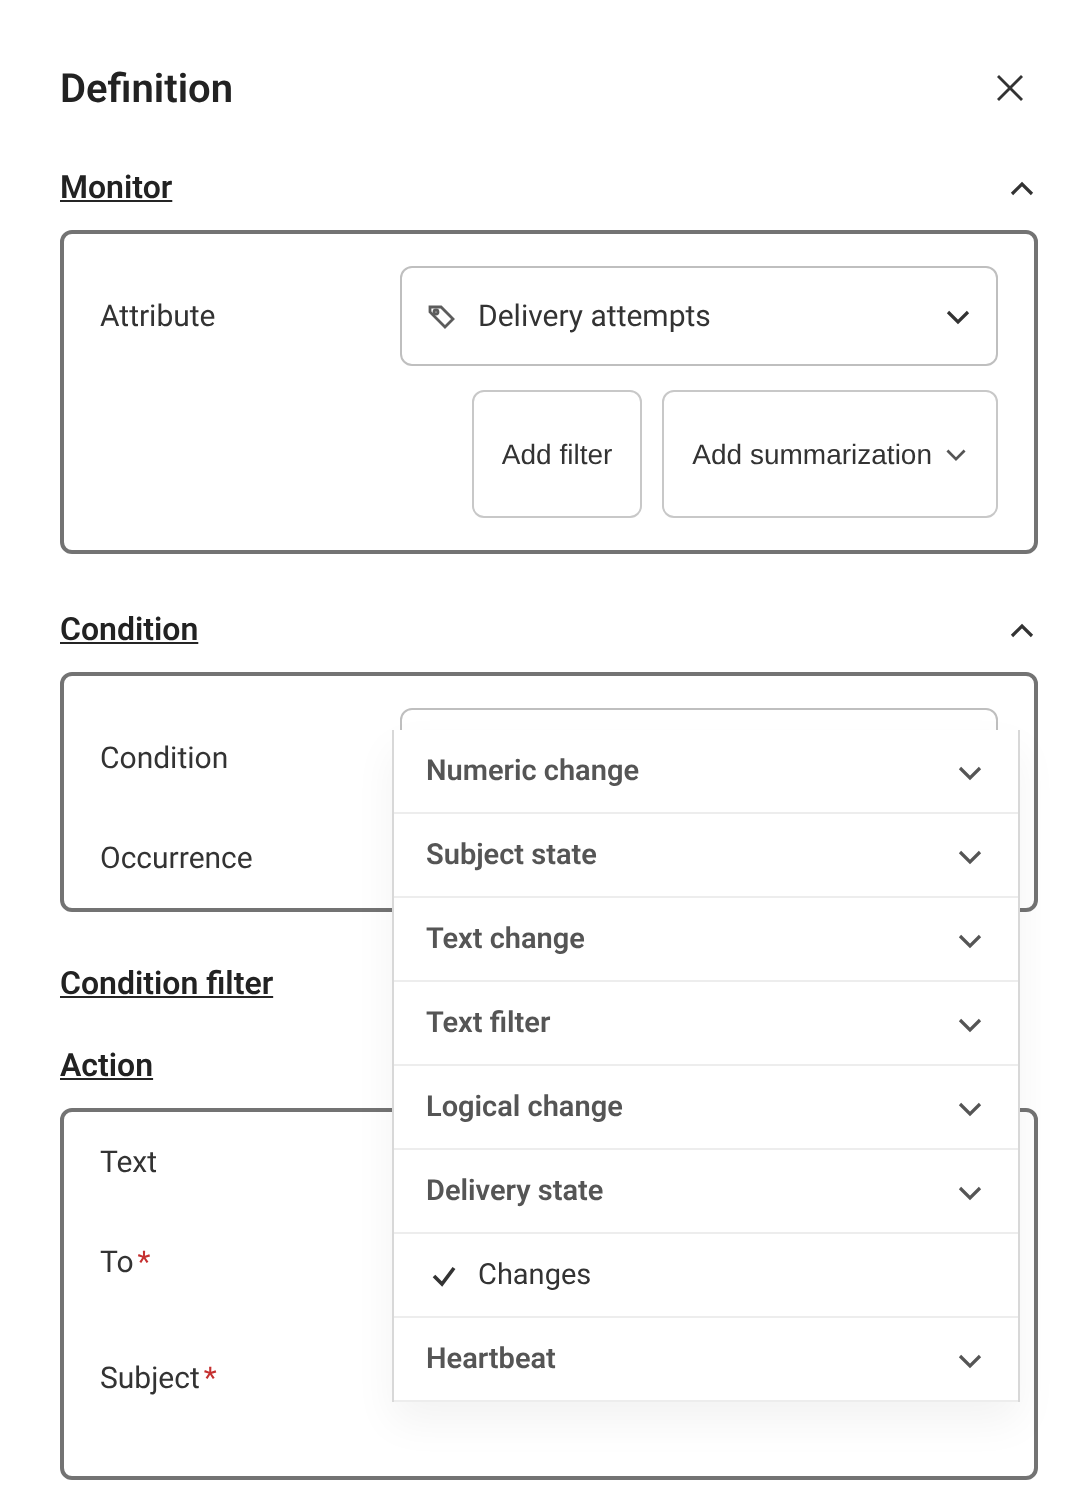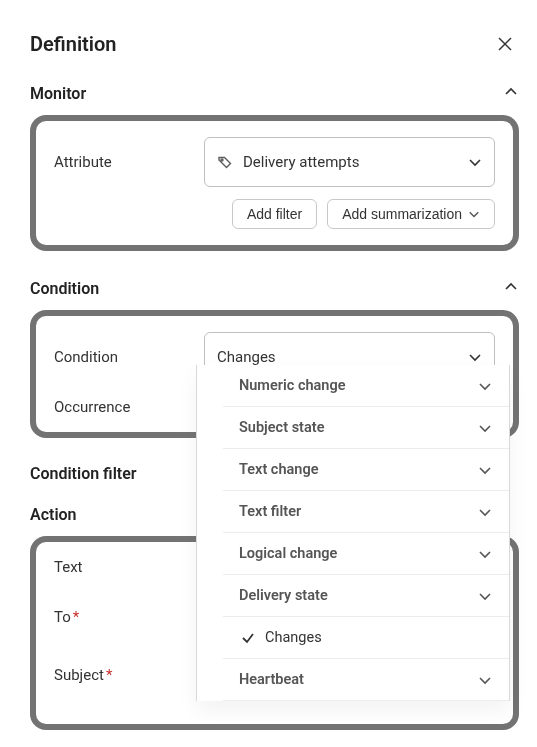--- a/index.html
+++ b/index.html
@@ -16,30 +16,31 @@
   }
   .header h1 {
     font-size: 20px; font-weight: 600; color: #222;
   }
   .close-btn {
     width: 28px; height: 28px; display: flex; align-items: center; justify-content: center;
     cursor: pointer; stroke: #333;
   }
 
   .section-head {
-    display: flex; justify-content: space-between; align-items: flex-start;
+    display: flex; justify-content: space-between; align-items: flex-end;
     margin: 20px 0 12px 0;
+    text-decoration: underline;
   }
   .section-head h2 {
     font-size: 16px; font-weight: 600; color: #222;
   }
   .chev { width: 16px; height: 16px; display:flex; align-items:center; justify-content:center; stroke:#333; cursor:pointer; }
 
   .card {
-    border: 6px solid #737373; border-radius: 16px;
+    border: 2px solid #737373; border-radius: 6px;
     padding: 16px 18px;
   }
 
   .row { display: flex; align-items: center; margin-bottom: 12px; }
   .row:last-child { margin-bottom: 0; }
   .row-label {
     width: 150px; flex: 0 0 150px;
     font-size: 15px; color: #333;
   }
   .req { color: #c53030; margin-left: 2px; }
@@ -51,39 +52,38 @@
     background: #fff;
     font-size: 15px; color: #333;
   }
   .select .tag-ic { margin-right: 10px; stroke:#5c5c5c; }
   .select .txt { flex: 1; }
   .select .dd { stroke:#333; }
 
   .btn-row { display: flex; justify-content: flex-end; gap: 10px; margin-top: 12px; }
   .btn {
     border: 1px solid #c8c8c8; border-radius: 6px;
-    background: #fff; padding: 6px 14px;
+    background: #fff; padding: 23px 14px;
     font-size: 14px; color: #333; cursor: pointer;
     display: flex; align-items: center; gap: 6px;
   }
 
   .pf-head { margin-top: 26px; margin-bottom: 22px; }
 
   
   .dropdown {
     position: absolute;
     left: 196px; top: 365px;
     width: 314px;
     background: #fff;
     border: 1px solid #d8d8d8;
     border-top: none;
     border-bottom: none;
     z-index: 20;
     box-shadow: 0 10px 20px rgba(0,0,0,.05);
-    padding-left: 26px;
   }
   .dd-item {
     display: flex; align-items: center; justify-content: space-between;
     border-bottom: 1px solid #ededed;
     padding: 12px 16px;
     font-size: 14.5px; font-weight: 600; color: #555;
     cursor: pointer;
   }
   .dd-item.leaf {
     font-weight: 400; color: #333; padding-left: 18px;

